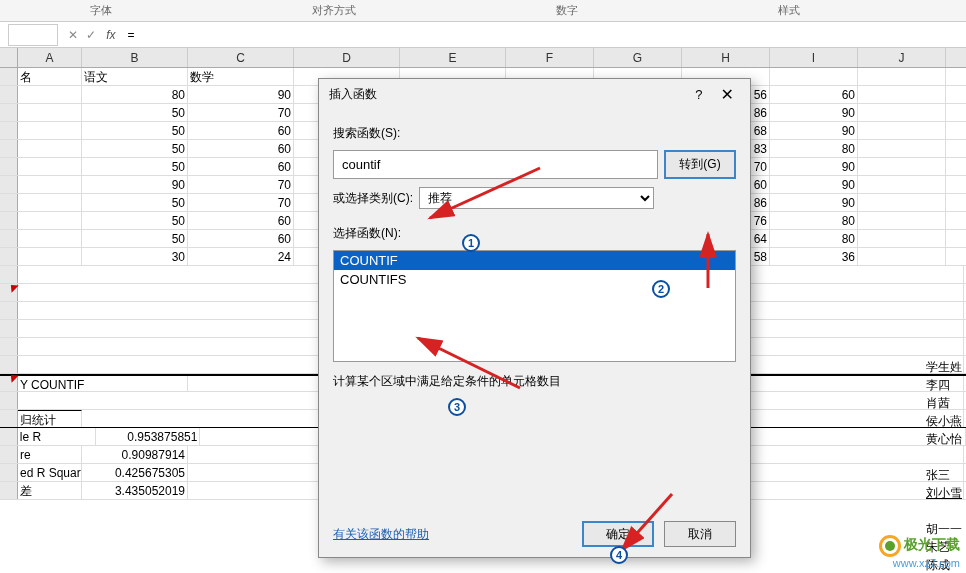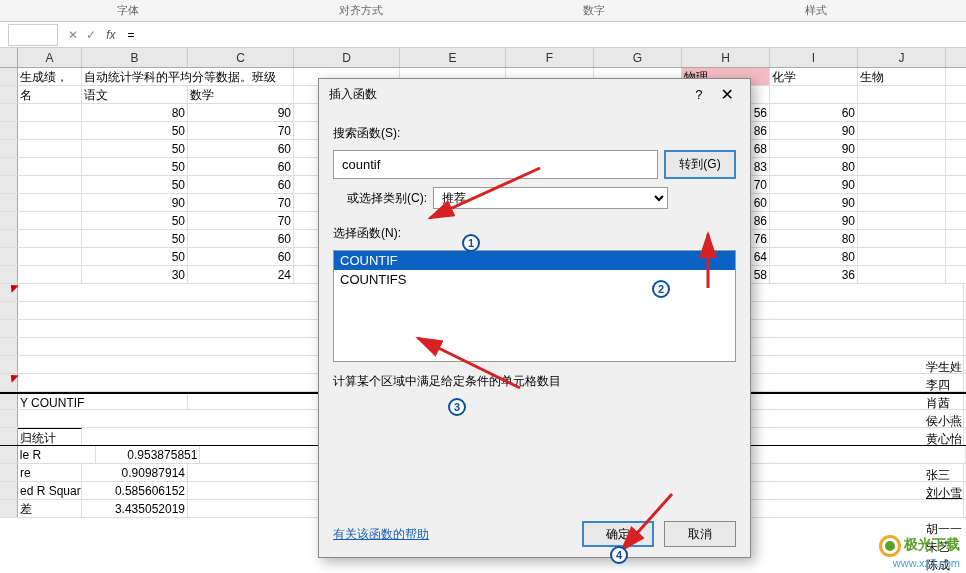--- a/index.html
+++ b/index.html
@@ -1,17 +1,17 @@
 <!DOCTYPE html>
 <html><head>
 <meta charset="utf-8">
 <style>
 * { box-sizing: border-box; margin: 0; padding: 0; }
 body { font-family: "Microsoft YaHei", sans-serif; font-size: 12px; background: #f0f0f0; overflow: hidden; width: 966px; height: 573px; position: relative; }
-.ribbon-placeholder { height: 22px; background: #f5f5f5; border-bottom: 1px solid #ccc; display: flex; align-items: center; padding-left: 117px; gap: 200px; color: #666; font-size: 11px; }
+.ribbon-placeholder { height: 22px; background: #f5f5f5; border-bottom: 1px solid #ccc; display: flex; align-items: center; padding-left: 90px; gap: 200px; color: #666; font-size: 11px; }
 .formula-bar { height: 26px; background: #fff; border-bottom: 1px solid #ccc; display: flex; align-items: center; }
 .name-box { width: 50px; height: 22px; border: 1px solid #ccc; margin-left: 8px; display: flex; align-items: center; padding-left: 4px; font-size: 11px; }
 .fb-icons { display: flex; gap: 8px; margin: 0 10px; color: #888; }
 .fb-fx { font-style: italic; font-size: 12px; color: #555; margin-right: 8px; }
 .fb-input { flex: 1; padding-left: 4px; font-size: 12px; }
 .sheet { position: relative; overflow: hidden; height: 525px; background: #fff; }
 .col-headers { display: flex; height: 20px; background: #e8e8e8; border-bottom: 1px solid #aaa; }
 .corner { width: 18px; border-right: 1px solid #aaa; background: #e8e8e8; }
 .ch { border-right: 1px solid #ccc; text-align: center; font-size: 12px; color: #333; line-height: 20px; }
 .grid { position: relative; }
@@ -23,21 +23,21 @@
 .dialog { position: absolute; left: 318px; top: 78px; width: 433px; height: 480px; background: #f0f0f0; border: 1px solid #888; box-shadow: 4px 4px 12px rgba(0,0,0,0.3); display: flex; flex-direction: column; z-index: 100; }
 .dlg-title { height: 30px; display: flex; align-items: center; padding: 0 10px; font-size: 12px; justify-content: flex-end; }
 .dlg-title-text { flex: 1; }
 .dlg-close { font-size: 16px; cursor: pointer; padding: 0 6px; }
 .dlg-help { font-size: 13px; margin-right: 12px; cursor: pointer; }
 .dlg-body { padding: 8px 14px; flex: 1; display: flex; flex-direction: column; }
 .dlg-label { font-size: 12px; margin: 8px 0; }
 .search-row { display: flex; gap: 6px; margin-bottom: 8px; align-items: stretch; }
 .search-input { flex: 1; border: 1px solid #999; padding: 6px 8px; font-size: 13px; background: #fff; }
 .goto-btn { width: 72px; border: 2px solid #3a86c8; background: #e8e8e8; font-size: 12px; cursor: pointer; }
-.cat-row { display: flex; align-items: center; gap: 6px; margin-bottom: 8px; margin-left: 14px; }
+.cat-row { display: flex; align-items: center; gap: 6px; margin-bottom: 8px; }
 .cat-label { font-size: 12px; }
 .cat-select { flex: 1; border: 1px solid #999; background: #fff; height: 22px; padding: 0 4px; font-size: 12px; max-width: 235px; }
 .func-list { border: 1px solid #999; background: #fff; height: 112px; overflow: auto; margin-bottom: 10px; }
 .func-item { padding: 2px 6px; font-size: 13px; }
 .func-item.sel { background: #0a63c4; color: #fff; }
 .func-desc { font-size: 12px; line-height: 1.6; margin-bottom: auto; }
 .func-sig { font-weight: normal; margin-bottom: 4px; }
 .dlg-footer { display: flex; align-items: center; padding: 10px 14px; gap: 10px; }
 .help-link { color: #1a5fb4; text-decoration: underline; font-size: 12px; cursor: pointer; flex: 1; }
 .dlg-btn { width: 72px; height: 26px; border: 1px solid #888; background: #e8e8e8; font-size: 12px; cursor: pointer; }
@@ -82,32 +82,20 @@
     <div class="ch" style="width:106px">E</div>
     <div class="ch" style="width:88px">F</div>
     <div class="ch" style="width:88px">G</div>
     <div class="ch" style="width:88px">H</div>
     <div class="ch" style="width:88px">I</div>
     <div class="ch" style="width:88px">J</div>
   </div>
 
   <div class="grid">
 
-    <div class="row">
-      <div class="rh"></div>
-      <div class="cell left" style="width:64px">生成绩，</div>
-      <div class="cell left" style="width:212px">自动统计学科的平均分等数据。班级</div>
-      <div class="cell" style="width:106px"></div>
-      <div class="cell" style="width:106px"></div>
-      <div class="cell" style="width:88px"></div>
-      <div class="cell" style="width:88px"></div>
-      <div class="cell left high" style="width:88px">物理</div>
-      <div class="cell left" style="width:88px">化学</div>
-      <div class="cell left" style="width:88px">生物</div>
-    </div>
 
     <div class="row">
       <div class="rh"></div>
       <div class="cell left" style="width:64px">名</div>
       <div class="cell left" style="width:106px">语文</div>
       <div class="cell left" style="width:106px">数学</div>
       <div class="cell" style="width:106px"></div>
       <div class="cell" style="width:106px"></div>
       <div class="cell" style="width:88px"></div>
       <div class="cell" style="width:88px"></div>
@@ -297,21 +285,21 @@
         </div>
         <div class="row">
           <div class="rh"></div>
           <div class="cell left" style="width:64px">re</div>
           <div class="cell" style="width:106px">0.90987914</div>
           <div class="cell" style="width:776px"></div>
         </div>
         <div class="row">
           <div class="rh"></div>
           <div class="cell left" style="width:64px">ed R Squar</div>
-          <div class="cell" style="width:106px">0.585606152</div>
+          <div class="cell" style="width:106px">0.425675305</div>
           <div class="cell" style="width:776px"></div>
         </div>
         <div class="row">
           <div class="rh"></div>
           <div class="cell left" style="width:64px">差</div>
           <div class="cell" style="width:106px">3.435052019</div>
           <div class="cell" style="width:776px"></div>
         </div>
       </div>
   </div>

